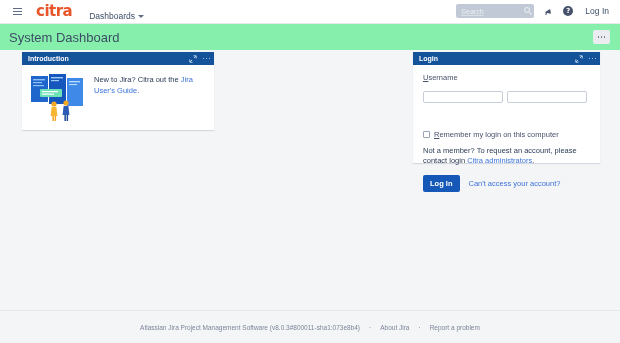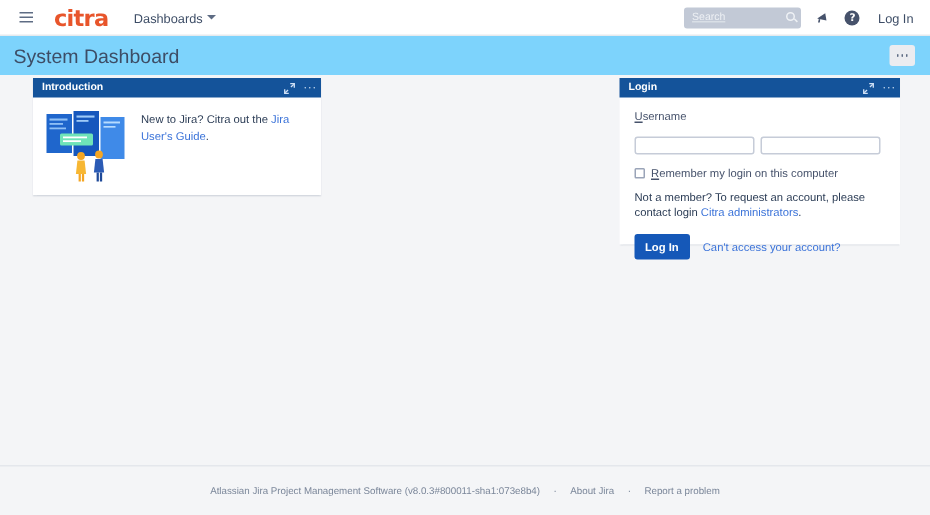--- a/index.html
+++ b/index.html
@@ -8,21 +8,21 @@
     font-family: "Liberation Sans", sans-serif;
     background: #f4f5f7;
     overflow: hidden;
   }
   .page { position: relative; width: 620px; height: 343px; background: #f4f5f7; }
 
   
   .topnav {
     position: absolute; top: 0; left: 0; width: 620px; height: 24px;
     background: #ffffff; border-bottom: 1px solid #e6eaee;
-    display: flex; align-items: center;
+    display: flex; align-items: flex-end;
   }
   .hamburger {
     width: 22px; height: 24px; display: flex; flex-direction: column;
     justify-content: center; align-items: center; gap: 2px; margin-left: 6px;
     cursor: pointer;
   }
   .hamburger i { display: block; width: 9px; height: 1px; background: #5e6c84; }
   .brand {
     font-size: 15px; font-weight: bold; color: #e8552b; letter-spacing: -0.5px;
     margin-left: 8px; line-height: 24px; font-family: "DejaVu Sans", sans-serif;
@@ -60,21 +60,21 @@
   .ic-help {
     width: 10px; height: 10px; border-radius: 50%; background: #46526b;
     color: #ffffff; font-size: 7px; font-weight: bold; line-height: 10px;
     text-align: center; cursor: pointer; font-family: "DejaVu Sans", sans-serif;
   }
   .login-link { font-size: 8.5px; color: #3d4d66; cursor: pointer; padding: 2px 3px; }
 
   
   .pagehead {
     position: absolute; top: 24px; left: 0; width: 620px; height: 26px;
-    background: #7dd3fc; display: flex; align-items: center;
+    background: #86efac; display: flex; align-items: center;
   }
   .pagetitle { font-size: 13px; color: #3d4d66; margin-left: 9px; }
   .ellipsis-btn {
     margin-left: auto; margin-right: 10px; width: 17px; height: 14px;
     background: #ebecf0; border-radius: 2px; display: flex;
     align-items: center; justify-content: center; gap: 1.5px; cursor: pointer;
   }
   .ellipsis-btn i { width: 1.6px; height: 1.6px; border-radius: 50%; background: #5e6c84; display: block; }
 
   
@@ -106,21 +106,21 @@
   .finput {
     width: 80px; height: 12px; border: 1px solid #c6ccd8; border-radius: 2px;
     background: #ffffff; margin-bottom: 7px; font-size: 7px; color: #2b3c55;
     padding: 0 3px; font-family: "Liberation Sans", sans-serif; outline: none;
   }
   .checkrow { display: flex; align-items: center; gap: 4px; margin: 1px 0 7px 0; }
   .cbox {
     width: 7px; height: 7px; border: 1px solid #9aa4b8; border-radius: 1px;
     background: #ffffff; flex: 0 0 7px; cursor: pointer;
   }
-  .checkrow span { font-size: 7.5px; color: #46526b; }
+  .checkrow span { font-size: 7.5px; color: #46526b; margin-top: 19px; }
   .note { font-size: 7.5px; color: #2b3c55; line-height: 1.45; margin-bottom: 8px; }
   .btnrow { display: flex; align-items: center; gap: 9px; }
   .btn-login {
     background: #1558b8; color: #ffffff; font-size: 7.5px; font-weight: bold;
     border: none; border-radius: 2px; padding: 4px 7px; cursor: pointer;
     font-family: "Liberation Sans", sans-serif;
   }
   .btn-text { font-size: 7.5px; color: #3b73d9; cursor: pointer; text-align: center; }
 
   

